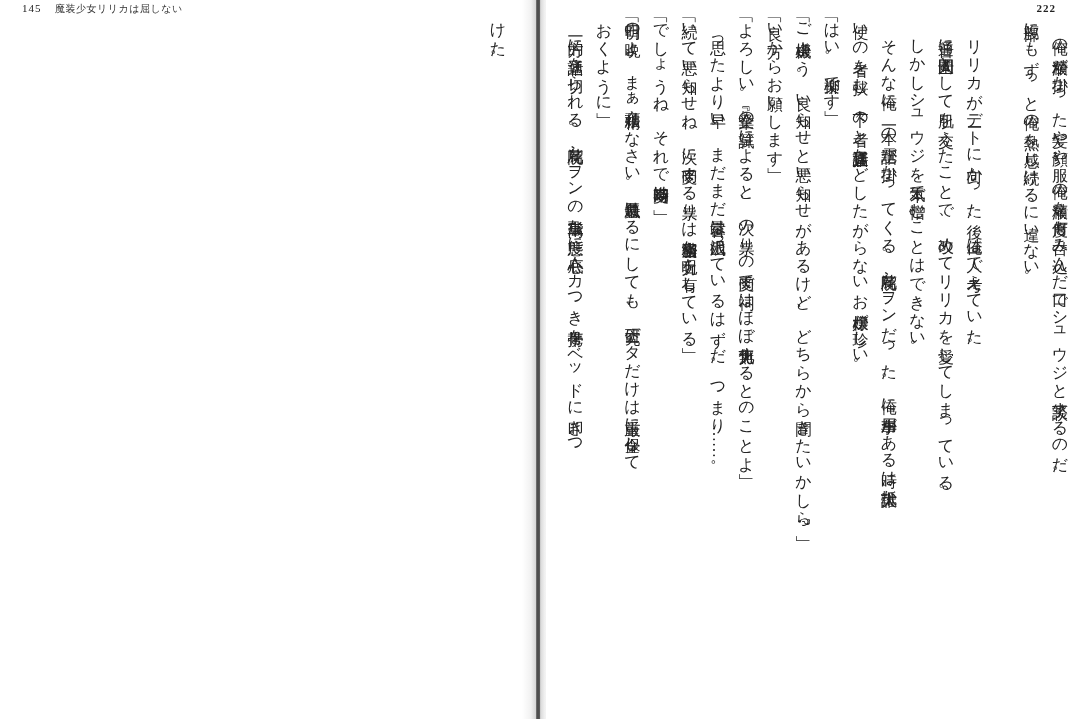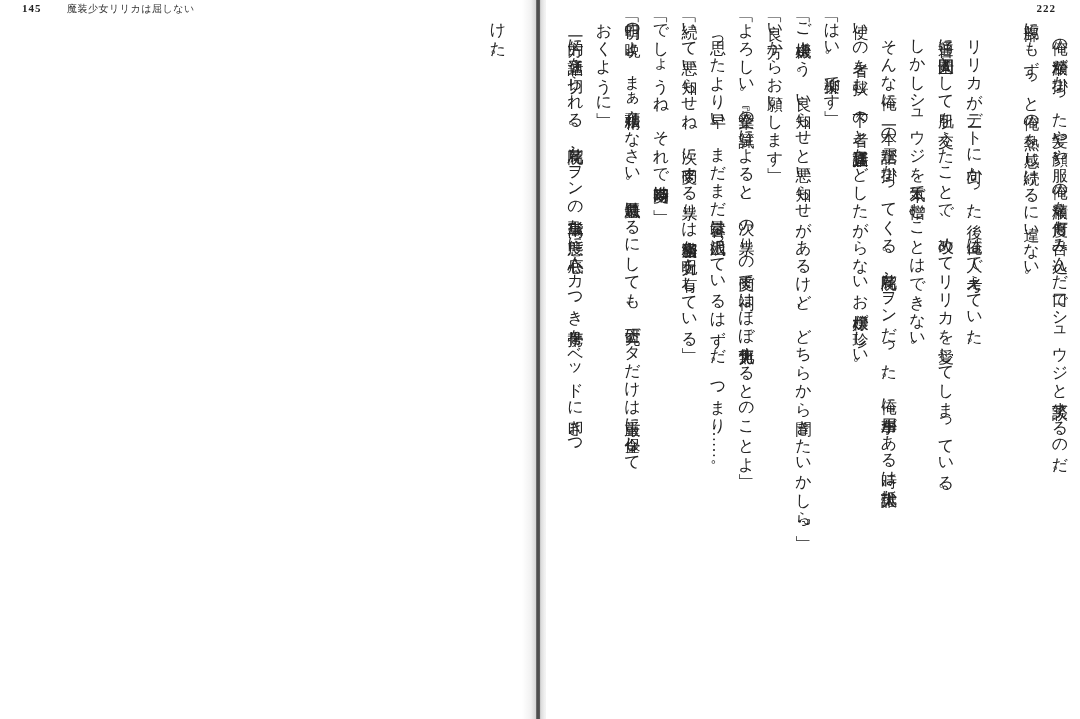--- a/index.html
+++ b/index.html
@@ -44,25 +44,25 @@
 
   
   .header-left {
     position: absolute;
     top: 2px; left: 22px;
     font-size: 10px;
     color: #333333;
     white-space: nowrap;
   }
   .header-left .pagenum {
-    font-weight: bold;
+    font-weight: normal;
     font-size: 11px;
     color: #222222;
     letter-spacing: 1px;
-    margin-right: 23px;
+    margin-right: 11px;
   }
   .header-left .running-title { letter-spacing: 0.5px; }
   .header-right {
     position: absolute;
     top: 2px; right: 24px;
     font-size: 11px;
     font-weight: bold;
     color: #222222;
     letter-spacing: 1px;
   }

